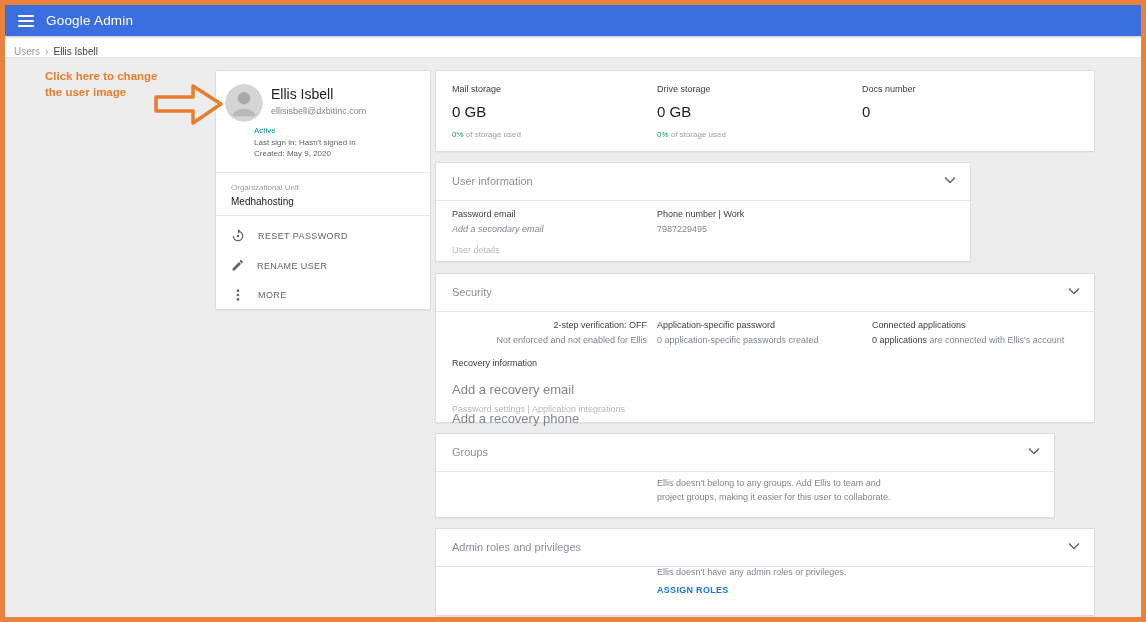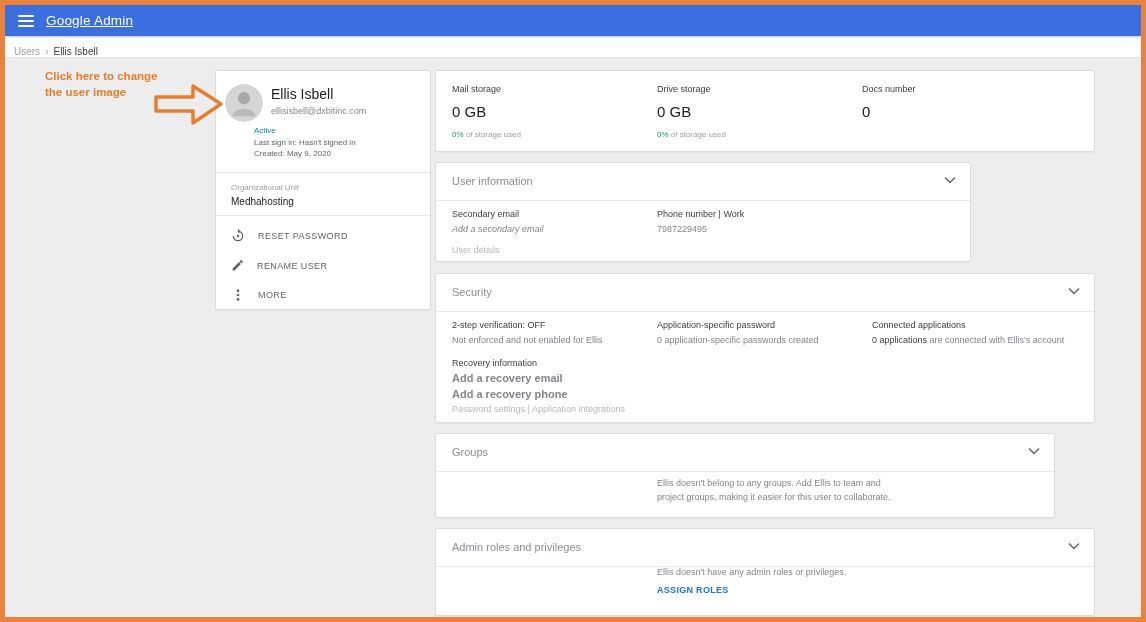--- a/index.html
+++ b/index.html
@@ -7,21 +7,21 @@
   body { font-family:"Liberation Sans", sans-serif; background:#fff; position:relative; }
   .frame { position:absolute; inset:0; border:5px solid #e8823c; }
   .page { position:absolute; inset:5px; background:#ededed; overflow:hidden; }
 
   
   .appbar { position:absolute; top:0; left:0; right:0; height:31px; background:#3b6fe0;
             display:flex; align-items:center; box-shadow:0 1px 2px rgba(0,0,0,.25); z-index:5; }
   .hamburger { width:16px; height:12px; margin-left:13px; display:flex; flex-direction:column;
                justify-content:space-between; cursor:pointer; }
   .hamburger span { display:block; height:2px; background:#fff; border-radius:1px; }
-  .appbar-title { color:#fff; font-size:13.5px; letter-spacing:.2px; margin-left:12px; font-weight:500;text-decoration:underline; }
+  .appbar-title { color:#fff; font-size:13.5px; letter-spacing:.2px; margin-left:12px; font-weight:500; }
   .searchbox { position:absolute; left:143px; top:5px; width:404px; height:21px;
                background:#648fed; border-radius:2px; display:flex; align-items:center; }
   .searchbox svg { margin-left:10px; flex:none; }
   .search-input { background:transparent; border:none; outline:none; color:#fff; font-size:10.5px;
                   margin-left:9px; width:340px; font-family:"Liberation Sans",sans-serif; }
   .search-input::placeholder { color:#e8efff; opacity:.95; }
 
   
   .breadcrumb { position:absolute; top:31px; left:0; right:0; height:22px; background:#fff;
                 border-bottom:1px solid #e3e3e3; display:flex; align-items:flex-end; font-size:10px; }
@@ -75,25 +75,25 @@
 
   
   .userinfo-card { left:430px; top:104px; width:536px; height:100px; }
   .ui-field1 { position:absolute; left:16px; top:46px; }
   .ui-field2 { position:absolute; left:221px; top:46px; }
   .italic { font-style:italic; }
   .ui-footer { position:absolute; left:16px; top:82px; }
 
   
   .security-card { left:430px; top:215px; width:660px; height:150px; }
-  .sec-col1 { position:absolute; left:16px; top:46px; width:195px; }
+  .sec-col1 { position:absolute; left:16px; top:46px; width:195px;text-align:right; }
   .sec-col2 { position:absolute; left:221px; top:46px; width:195px; }
   .sec-col3 { position:absolute; left:436px; top:46px; width:210px; }
   .sec-recovery { position:absolute; left:16px; top:84px; }
-  .sec-addline { font-size:11px; color:#80868b; margin-top:4px; cursor:pointer;font-weight:bold; }
+  .sec-addline { font-size:13px; color:#80868b; margin-top:14px; cursor:pointer; }
   .sec-footer { position:absolute; left:16px; top:130px; }
 
   
   .groups-card { left:430px; top:375px; width:620px; height:85px; }
   .groups-empty { position:absolute; left:221px; top:42px; font-size:9px; color:#80868b; line-height:14px; }
 
   
   .adminroles-card { left:430px; top:470px; width:660px; height:88px; }
   .ar-empty { position:absolute; left:221px; top:38px; font-size:9px; color:#80868b; }
   .ar-action { position:absolute; left:221px; top:56px; font-size:9px; font-weight:bold;
@@ -191,21 +191,21 @@
       </div>
     </div>
 
     <div class="card userinfo-card">
       <div class="rcard-title">User information</div>
       <svg class="chev" width="12" height="8" viewBox="0 0 12 8">
         <path d="M1 1.5 l5 5 5-5" fill="none" stroke="#5f6368" stroke-width="1.4"></path>
       </svg>
       <div class="divider title-divider"></div>
       <div class="ui-field1">
-        <div class="lbl">Secondary email</div>
+        <div class="lbl">Password email</div>
         <div class="val italic">Add a secondary email</div>
       </div>
       <div class="ui-field2">
         <div class="lbl">Phone number | Work</div>
         <div class="val">7987229495</div>
       </div>
       <div class="ui-footer link-gray">User details</div>
     </div>
 
     <div class="card security-card">

